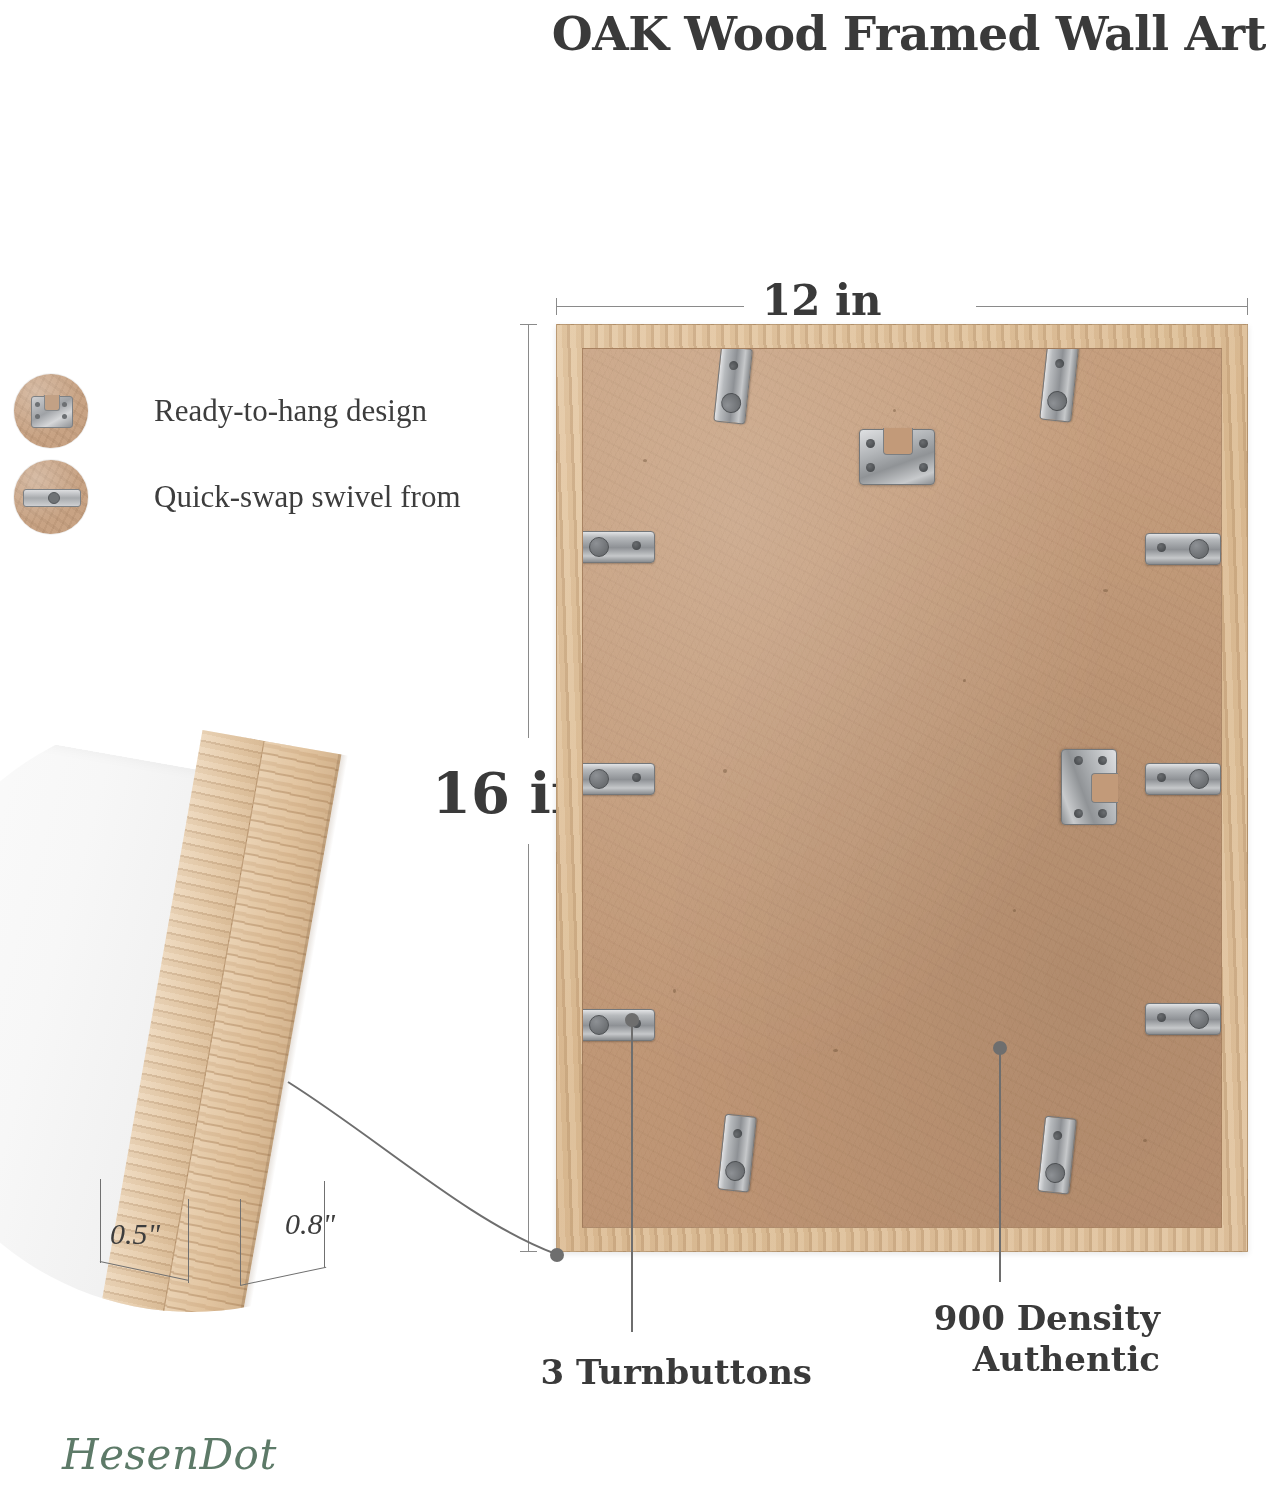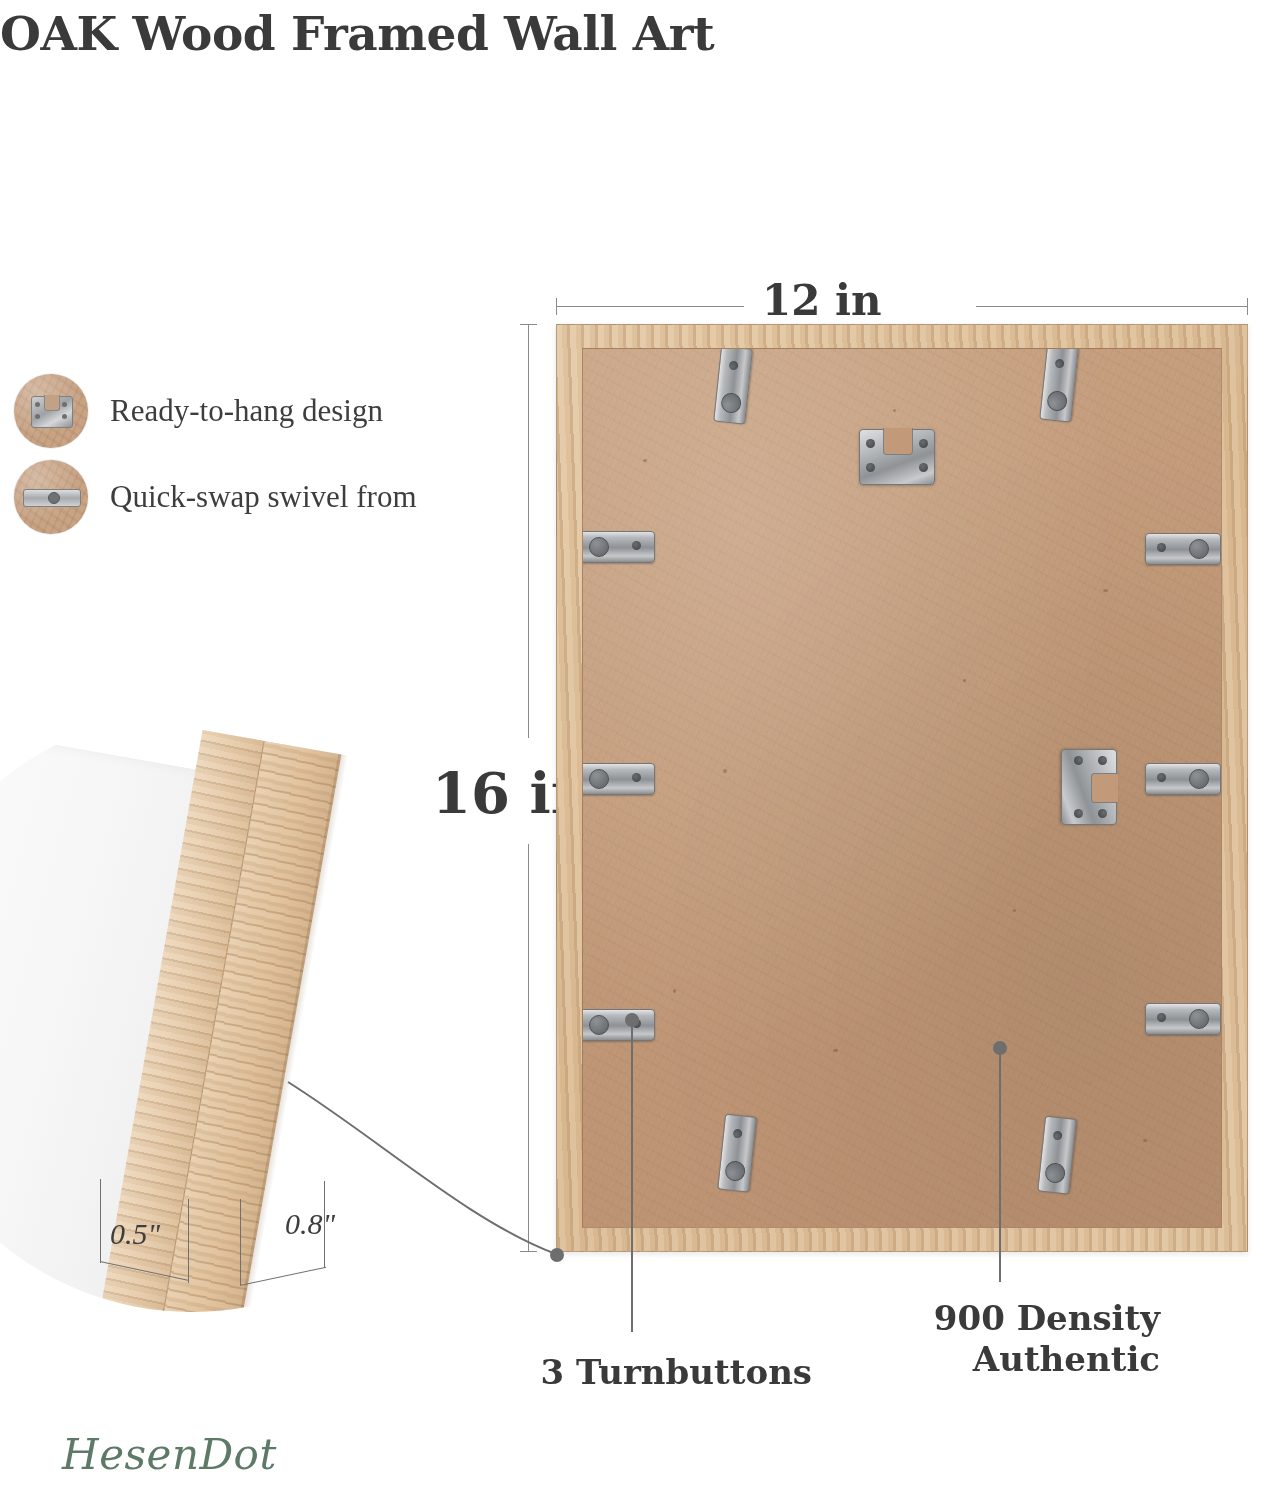--- a/index.html
+++ b/index.html
@@ -15,21 +15,21 @@
     color: #3c3c3c;
     overflow: hidden;
   }
 
   
   .header {
     position: absolute;
     top: 0;
     left: 0;
     width: 1266px;
-    text-align: left;
+    text-align: right;
   }
   .title {
     font-family: "DejaVu Serif", serif;
     font-weight: bold;
     font-size: 47px;
     letter-spacing: -0.5px;
     color: #3a3a3a;
     margin: 8px 0 0 0;
     line-height: 1.12;
   }
@@ -46,20 +46,21 @@
   .features {
     position: absolute;
     left: 14px;
     top: 368px;
     width: 480px;
   }
   .feature {
     display: flex;
     align-items: center;
     height: 86px;
+    gap: 44px;
   }
   .feature-swatch {
     width: 74px;
     height: 74px;
     border-radius: 50%;
     flex: 0 0 74px;
     position: relative;
     overflow: hidden;
     box-shadow: 0 0 0 1px rgba(0,0,0,0.06);
   }

